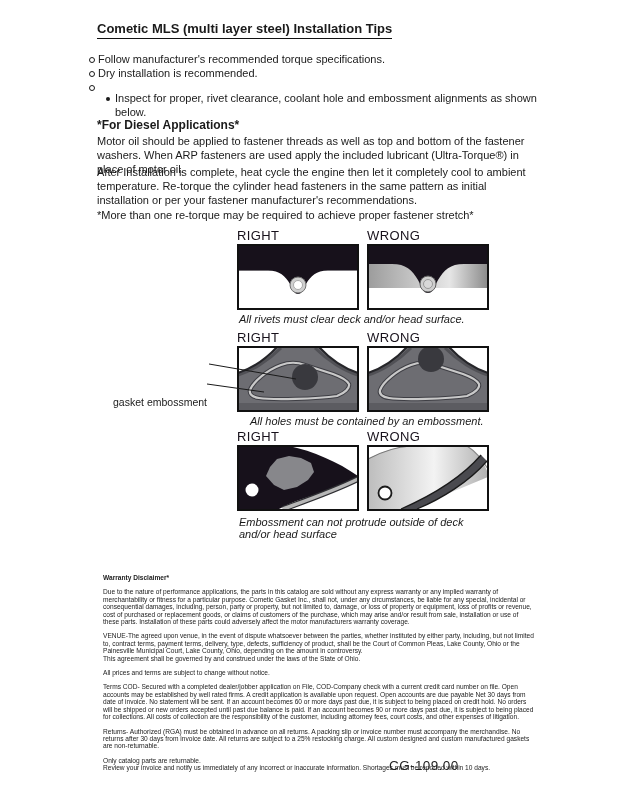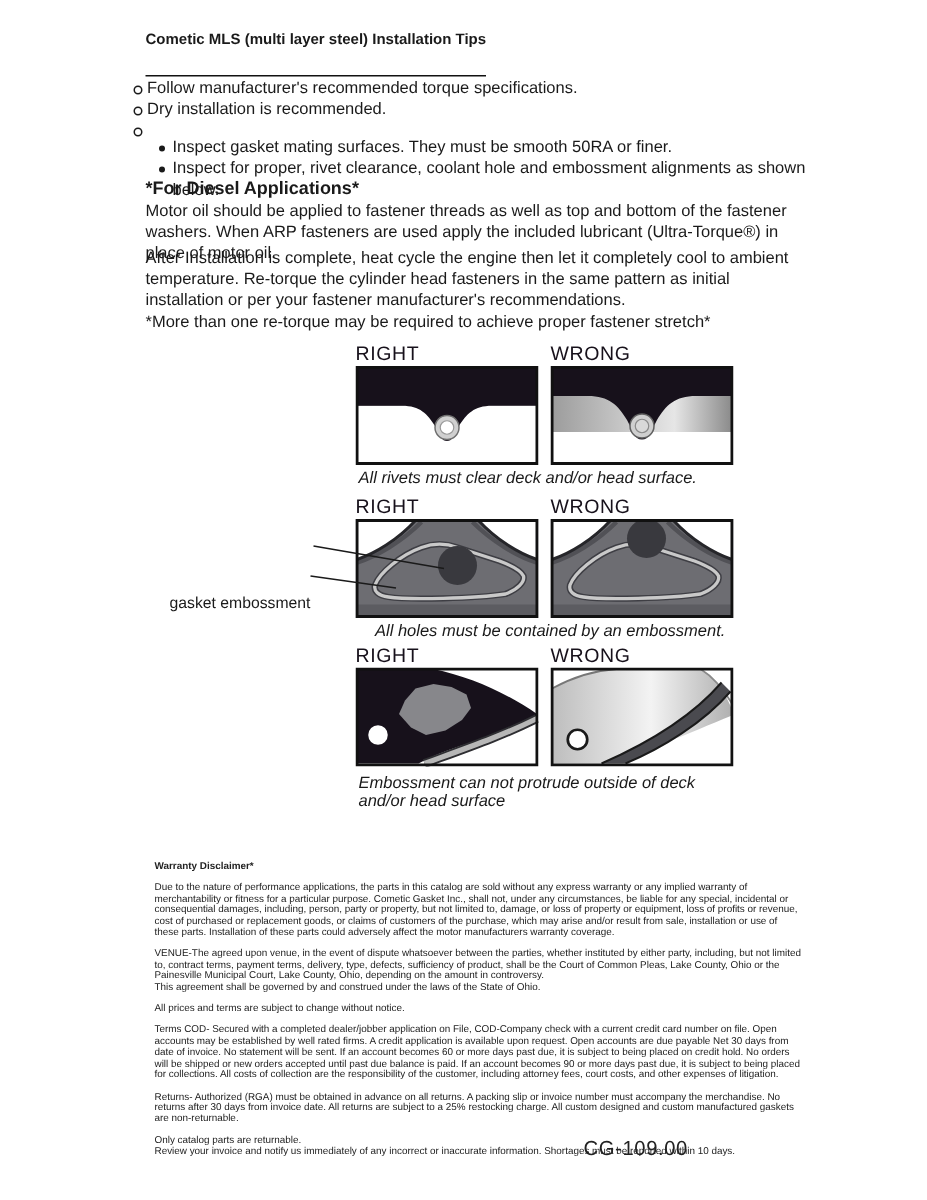--- a/index.html
+++ b/index.html
@@ -1,20 +1,20 @@
 <!DOCTYPE html>
 <html><head>
 <meta charset="utf-8">
 <style>
   html,body{margin:0;padding:0;background:#ffffff;}
   #page{position:relative;width:618px;height:800px;background:#ffffff;overflow:hidden;
         font-family:"Liberation Sans",sans-serif;color:#1a1a1a;}
   .abs{position:absolute;}
-  .title{left:97px;top:21px;font-size:10px;font-weight:bold;
-         border-bottom:1.6px solid #111;padding-bottom:18px;display:inline-block;}
+  .title{left:97px;top:21px;font-size:13px;font-weight:bold;
+         border-bottom:1.6px solid #111;padding-bottom:2px;display:inline-block;}
   .bullets{left:89px;top:52px;width:470px;font-size:11px;line-height:14.3px;}
   .brow{display:flex;align-items:flex-start;}
   .brow.sub{margin-left:17px;}
   .mark{flex:0 0 9px;margin-top:4.6px;}
   .ring{display:block;width:4px;height:4px;border:1px solid #1a1a1a;border-radius:50%;}
   .dot{display:block;width:4px;height:4px;background:#1a1a1a;border-radius:50%;margin-top:1px;}
   .h2{font-size:12px;font-weight:bold;}
   .para{font-size:11px;line-height:13.9px;width:430px;}
   .dhead{width:122px;text-align:left;font-size:13px;letter-spacing:0.4px;color:#17111b;}
   .cap{font-size:11px;font-style:italic;}
@@ -50,26 +50,20 @@
     </div>
     <div class="brow">
       <span class="mark">
           <i class="ring"></i>
         </span>
     </div>
     <div class="brow sub">
       <span class="mark">
           <i class="dot"></i>
         </span>
-      <span>Inspect gasket mating surfaces.  They must be smooth 50RA or finer.</span>
-    </div>
-    <div class="brow sub">
-      <span class="mark">
-          <i class="dot"></i>
-        </span>
       <span>Inspect for proper, rivet clearance, coolant hole and embossment alignments as shown below.</span>
     </div>
   </div>
 
   <div class="abs h2" style="left:97px;top:118px;">*For Diesel Applications*</div>
   <div class="abs para" style="left:97px;top:135px;">Motor oil should be applied to fastener threads as well as top and bottom of the fastener washers. When ARP fasteners are used apply the included lubricant (Ultra-Torque®) in place of motor oil.</div>
   <div class="abs para" style="left:97px;top:166px;">After Installation is complete, heat cycle the engine then let it completely cool to ambient temperature. Re-torque the cylinder head fasteners in the same pattern as initial installation or per your fastener manufacturer's recommendations.</div>
   <div class="abs para" style="left:97px;top:209px;">*More than one re-torque may be required to achieve proper fastener stretch*</div>
 
   <div class="abs dhead" style="left:237px;top:228px;">RIGHT</div>

